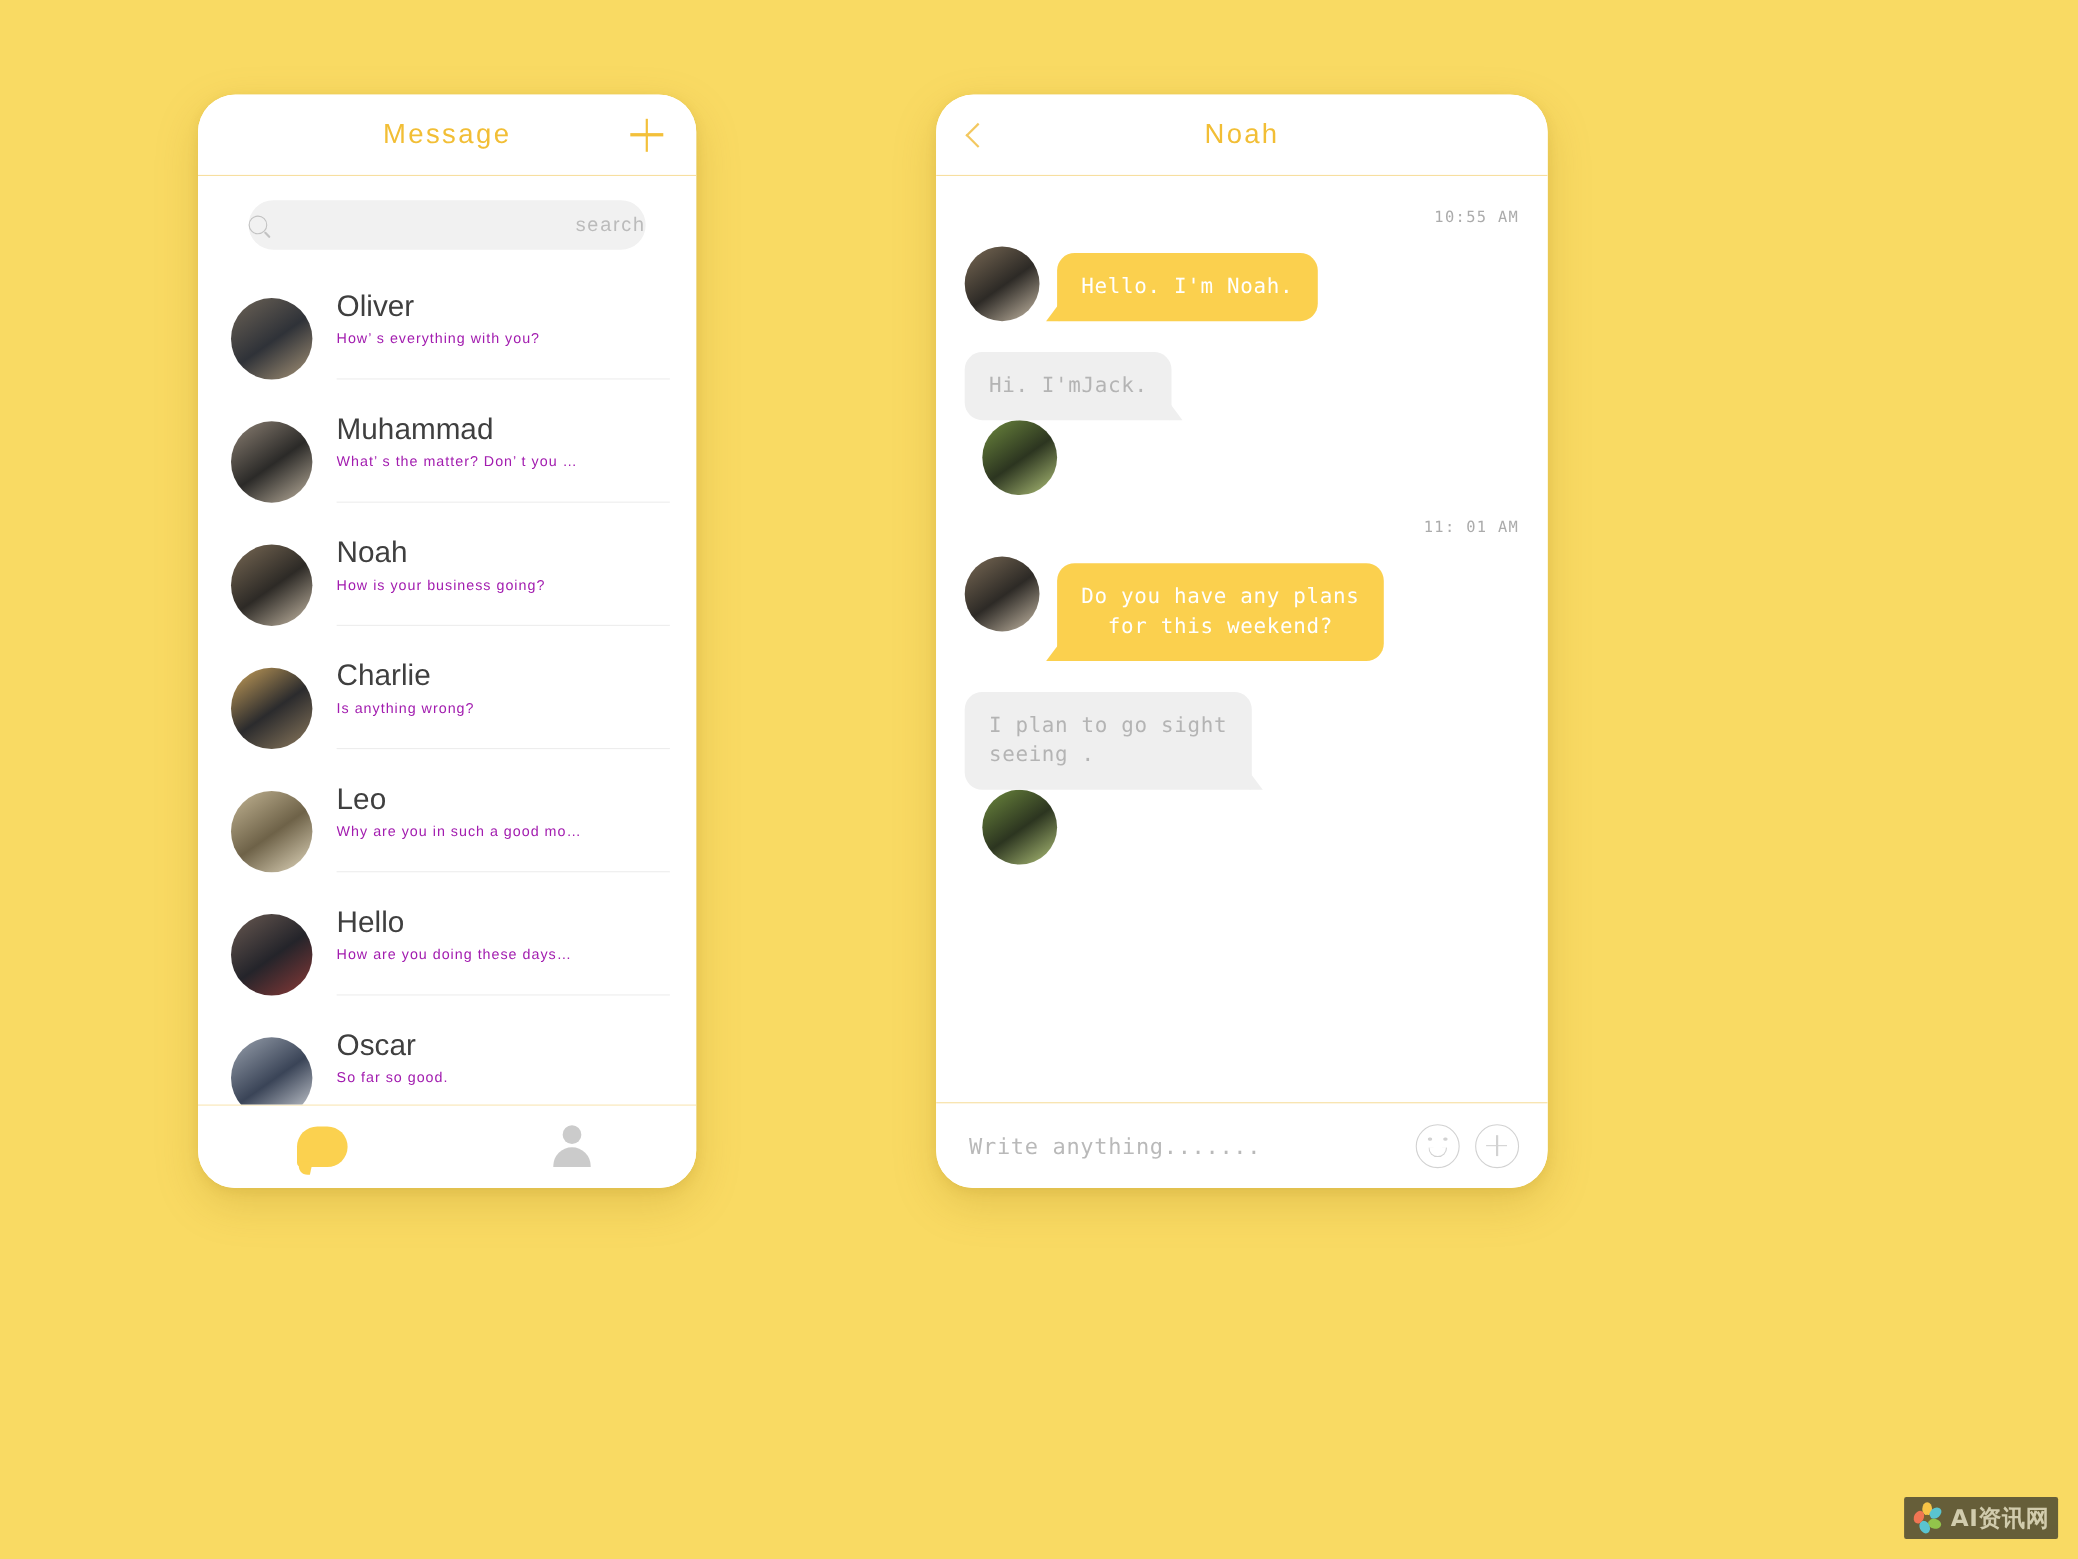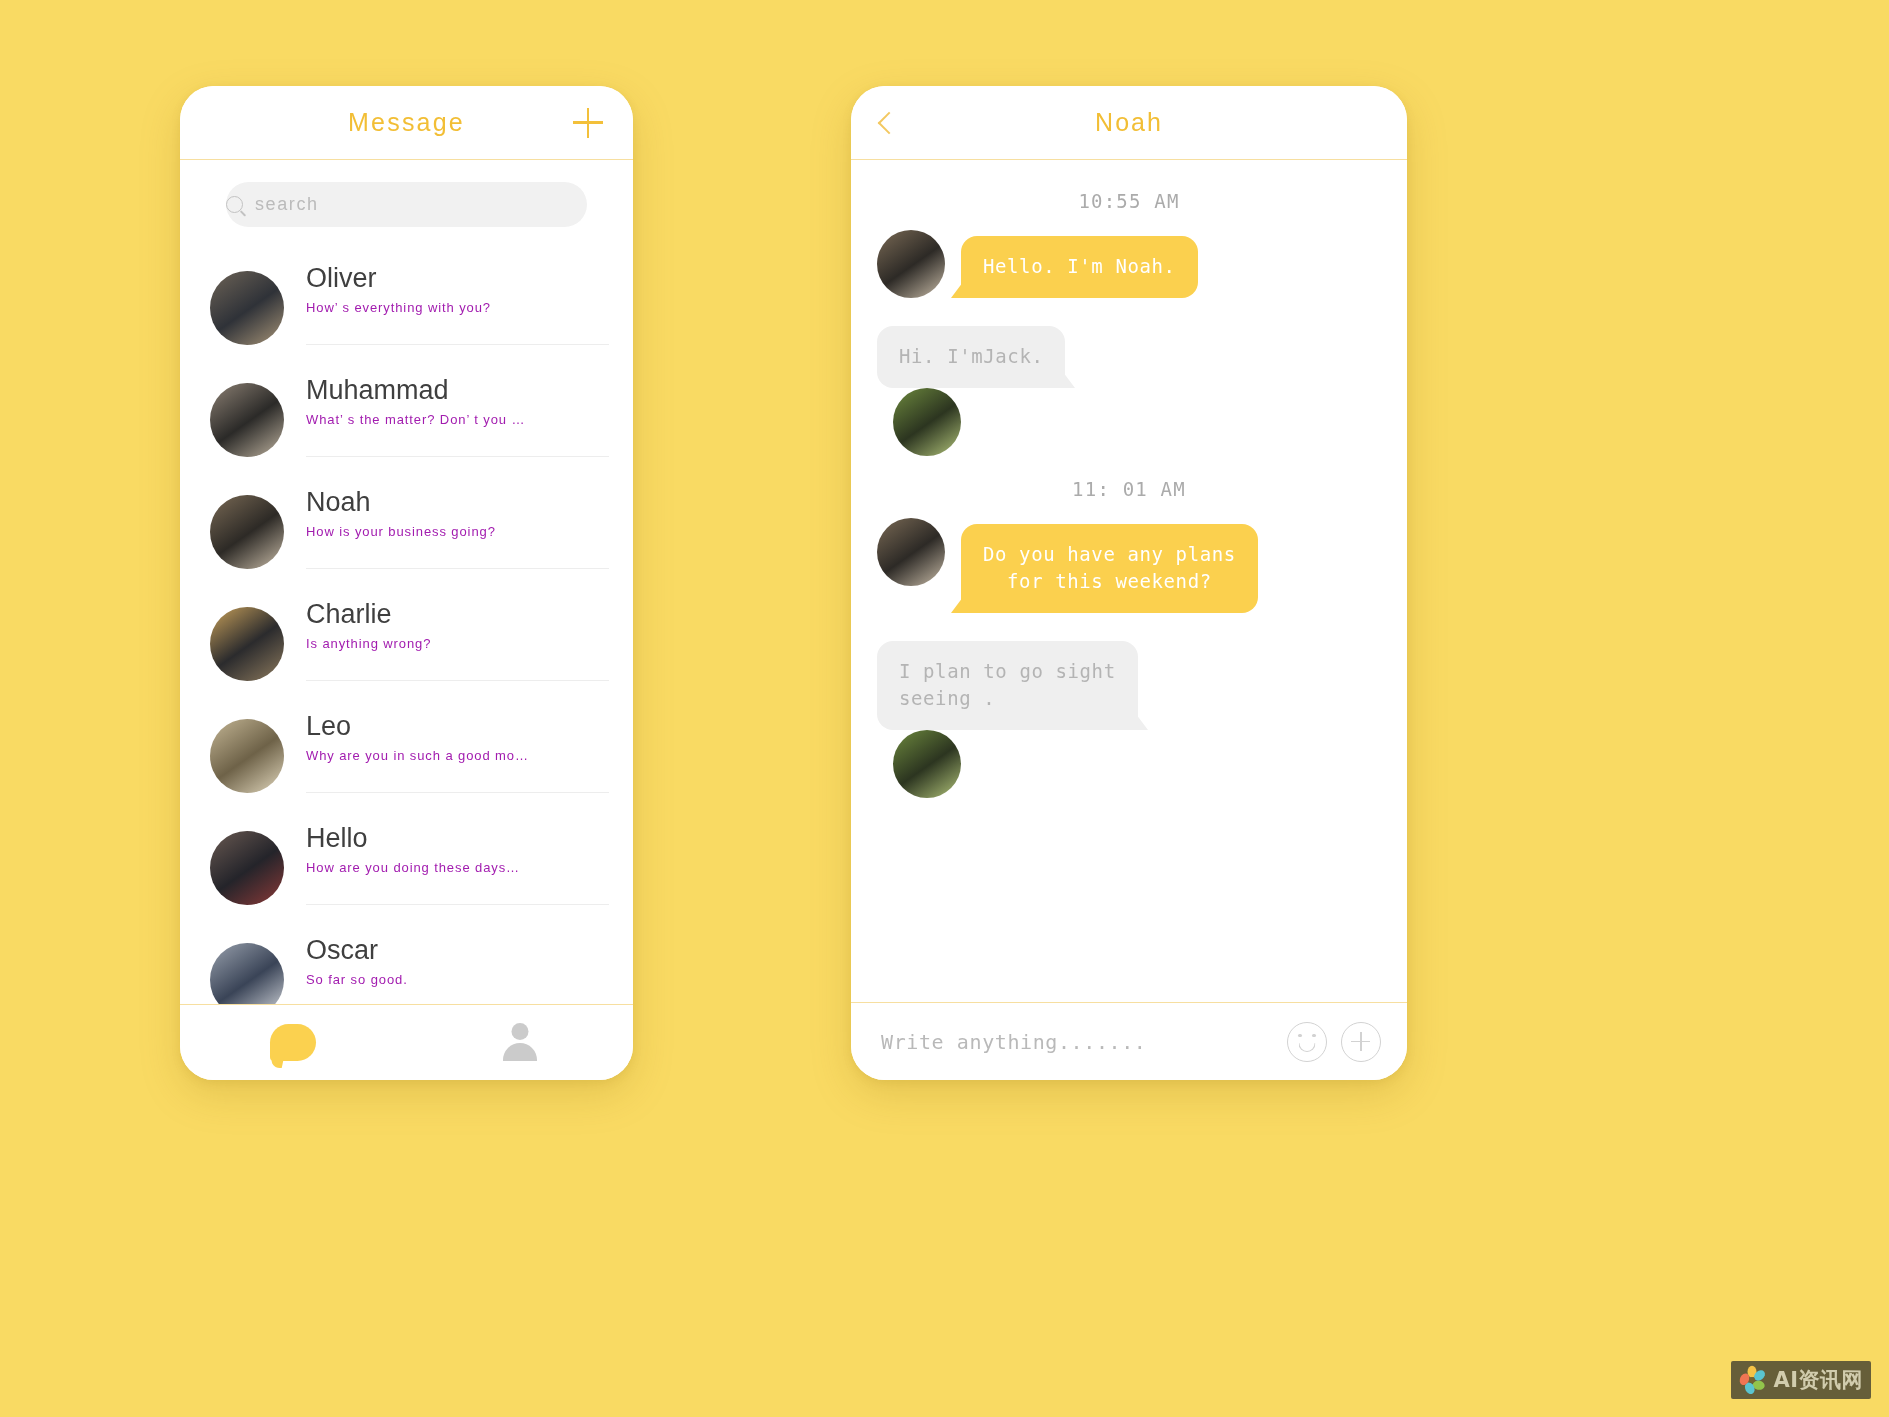--- a/index.html
+++ b/index.html
@@ -85,21 +85,21 @@
   .search-wrap {
     padding: 22px 46px 6px 46px;
     background: #fff;
   }
   .search-bar {
     height: 45px;
     background: #F1F1F1;
     border-radius: 23px;
     display: flex;
     align-items: center;
-    justify-content: flex-start;
+    justify-content: space-between;
     gap: 12px;
   }
   .search-icon {
     width: 17px; height: 17px;
     border: 1.8px solid #C2C2C2;
     border-radius: 50%;
     position: relative;
     flex: none;
   }
   .search-icon::after {
@@ -248,22 +248,22 @@
   }
 
   
   .chat-body {
     flex: 1;
     background: #fff;
     padding: 22px 26px 0 26px;
     overflow: hidden;
   }
   .time-stamp {
-    text-align: center;
-    font-size: 19px;
+    text-align: right;
+    font-size: 14px;
     color: #ABABAB;
     letter-spacing: 1.2px;
     margin: 8px 0 18px 0;
     font-family: "DejaVu Sans Mono", monospace;
   }
   .msg-row {
     display: flex;
     align-items: flex-start;
     margin-bottom: 22px;
   }

